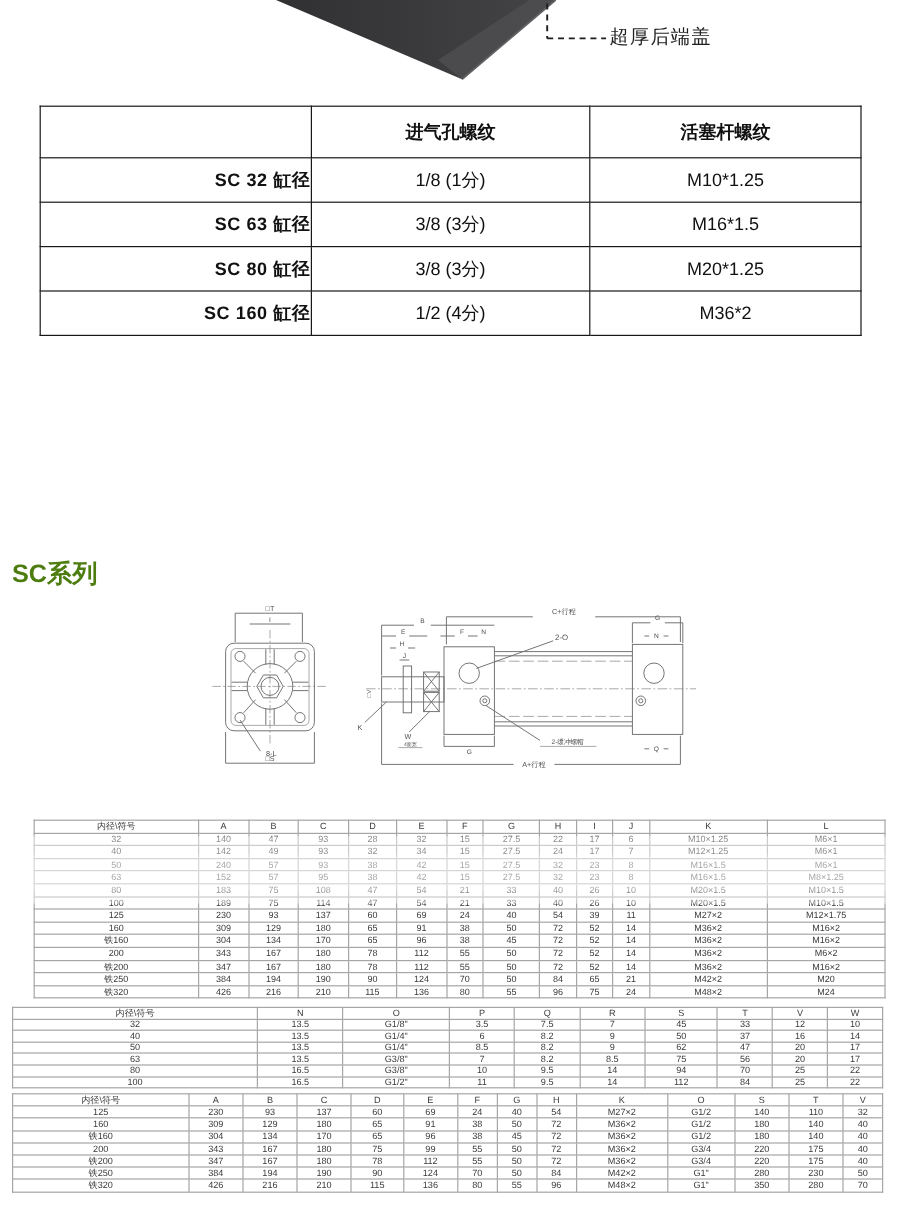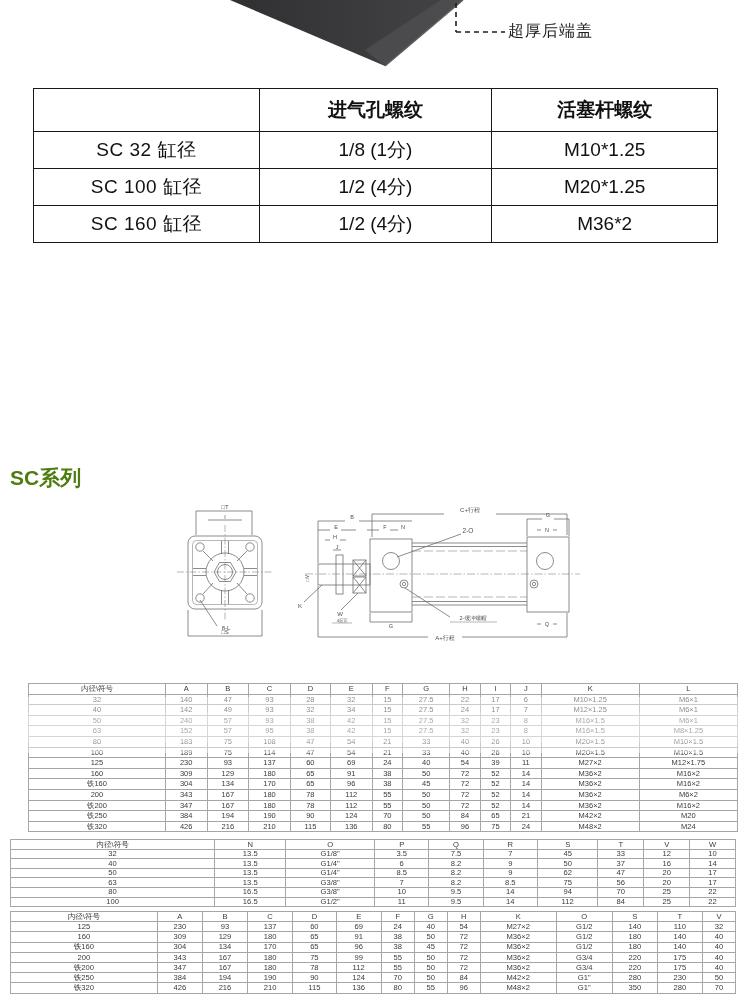--- a/index.html
+++ b/index.html
@@ -14,25 +14,25 @@
     position:absolute;left:508px;top:21px;font-size:16px;color:#1e1e1e;
     letter-spacing:1px;white-space:nowrap;
   }
   
   .spec-table{
     position:absolute;left:33px;top:88px;width:685px;border-collapse:collapse;
     table-layout:fixed;background:#fff;
   }
   .spec-table th,.spec-table td{
     border:1.6px solid #181818;text-align:center;vertical-align:middle;
-    font-size:19px;color:#111;padding:0;
+    font-size:15px;color:#111;padding:0;
   }
   .spec-table th{height:42px;font-weight:bold;}
   .spec-table td{height:36px;font-weight:normal;}
-  .spec-table tr td:first-child{font-weight:normal;letter-spacing:.5px;}
+  .spec-table tr td:first-child{font-weight:bold;letter-spacing:.5px;text-align:right;}
   
   .series-heading{
     position:absolute;left:10px;top:464px;font-size:21px;font-weight:bold;color:#4d7c0f;
   }
   
   .drawing{position:absolute;left:0;top:497px;width:750px;height:158px;}
   
   .dim-table{
     position:absolute;border-collapse:collapse;table-layout:auto;background:transparent;
     color:#3a3a3a;
@@ -102,22 +102,27 @@
           <th>活塞杆螺纹</th>
         </tr>
       </thead>
       <tbody>
         <tr>
           <td>SC 32 缸径</td>
           <td>1/8 (1分)</td>
           <td>M10*1.25</td>
         </tr>
         <tr>
-          <td>SC 100 缸径</td>
-          <td>1/2 (4分)</td>
+          <td>SC 63 缸径</td>
+          <td>3/8 (3分)</td>
+          <td>M16*1.5</td>
+        </tr>
+        <tr>
+          <td>SC 80 缸径</td>
+          <td>3/8 (3分)</td>
           <td>M20*1.25</td>
         </tr>
         <tr>
           <td>SC 160 缸径</td>
           <td>1/2 (4分)</td>
           <td>M36*2</td>
         </tr>
       </tbody>
     </table>
 

